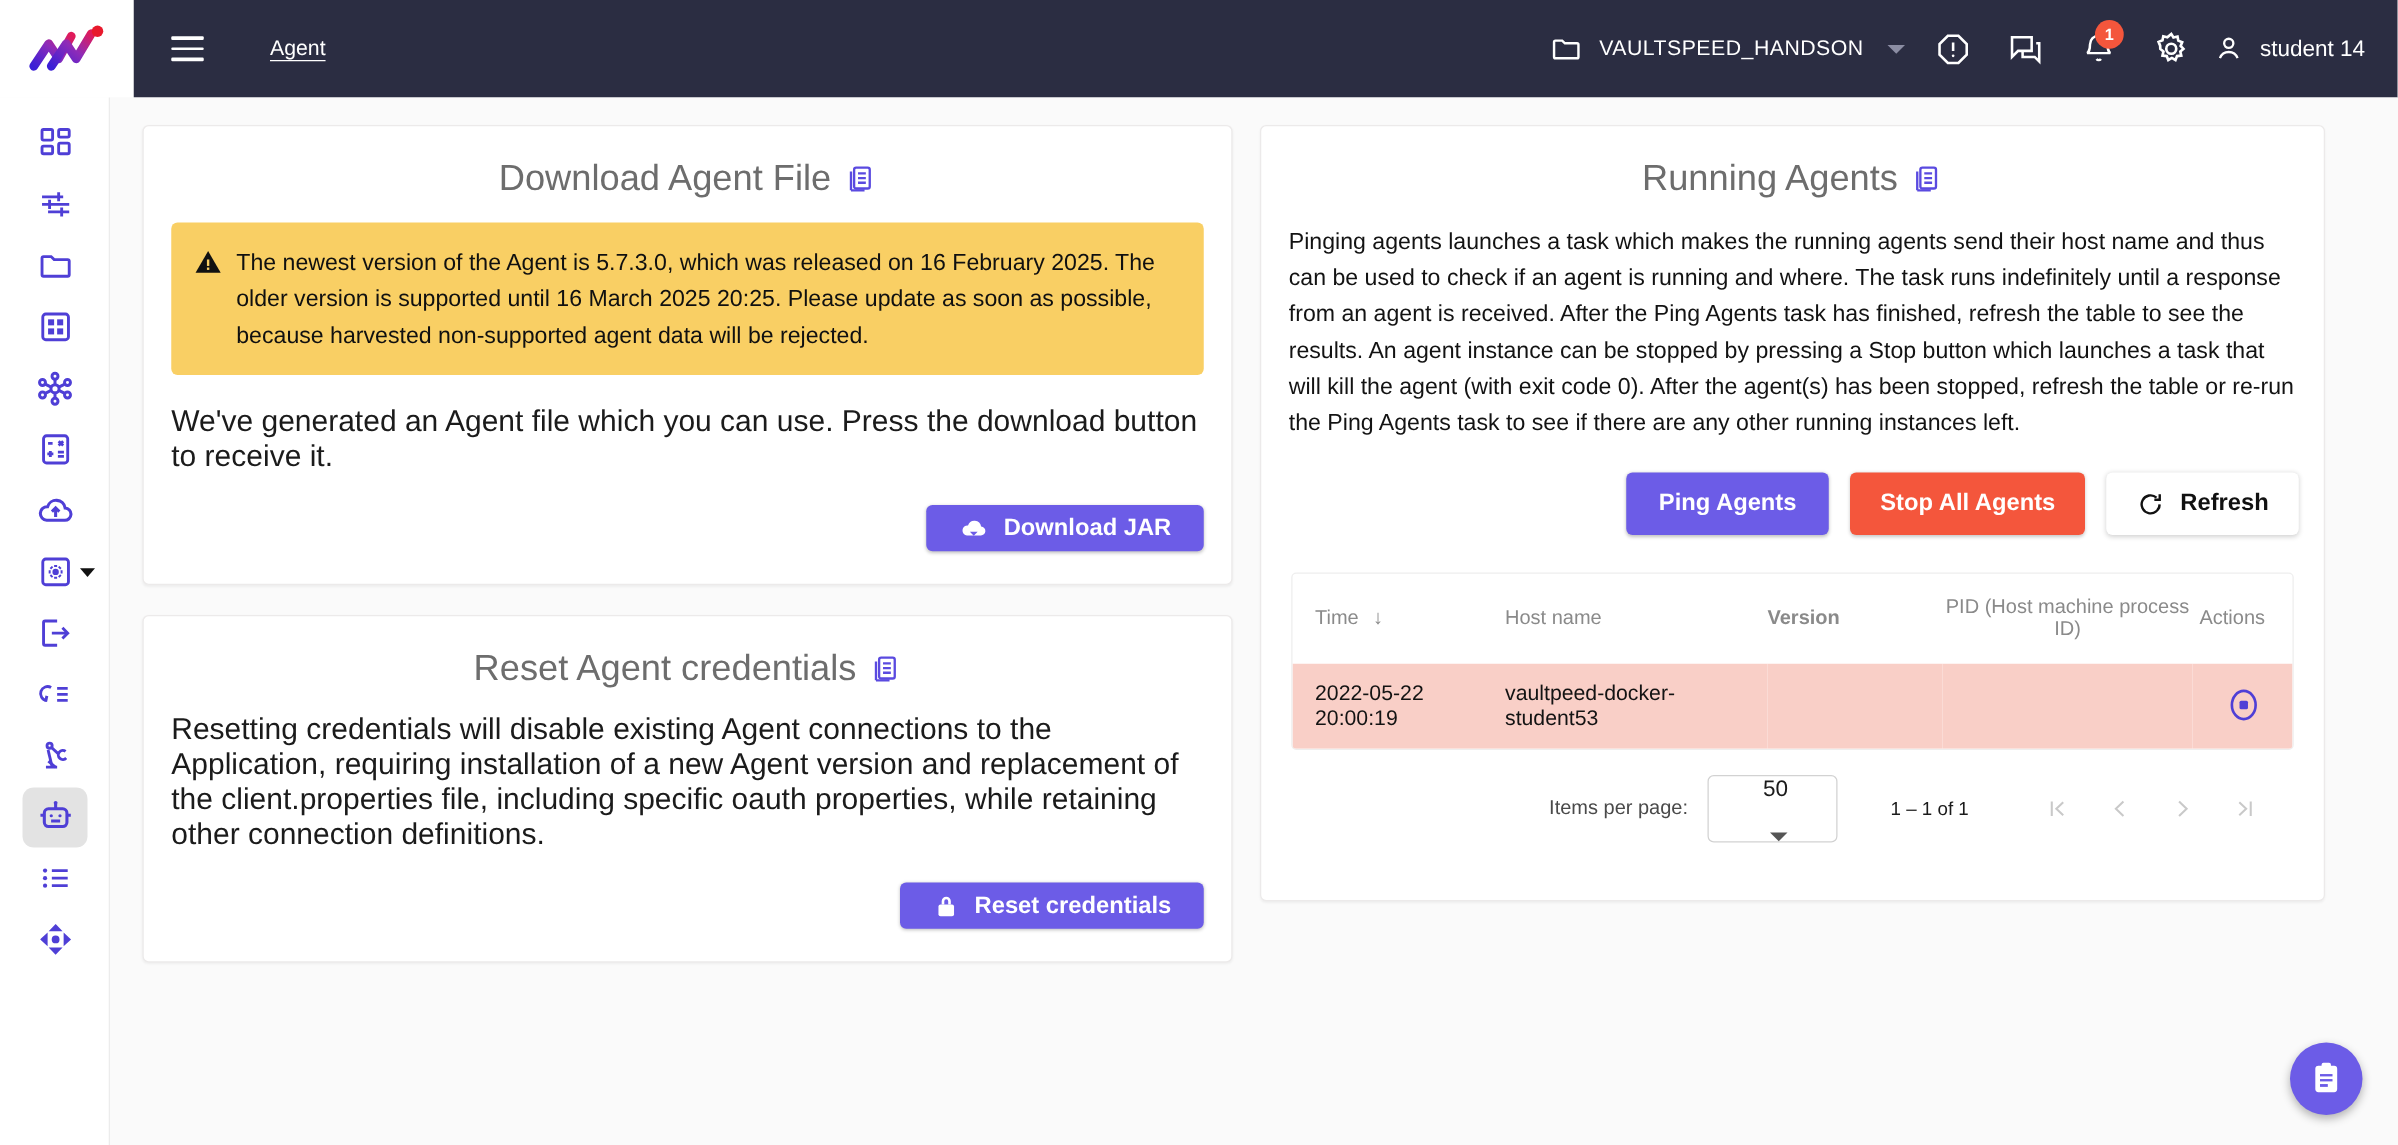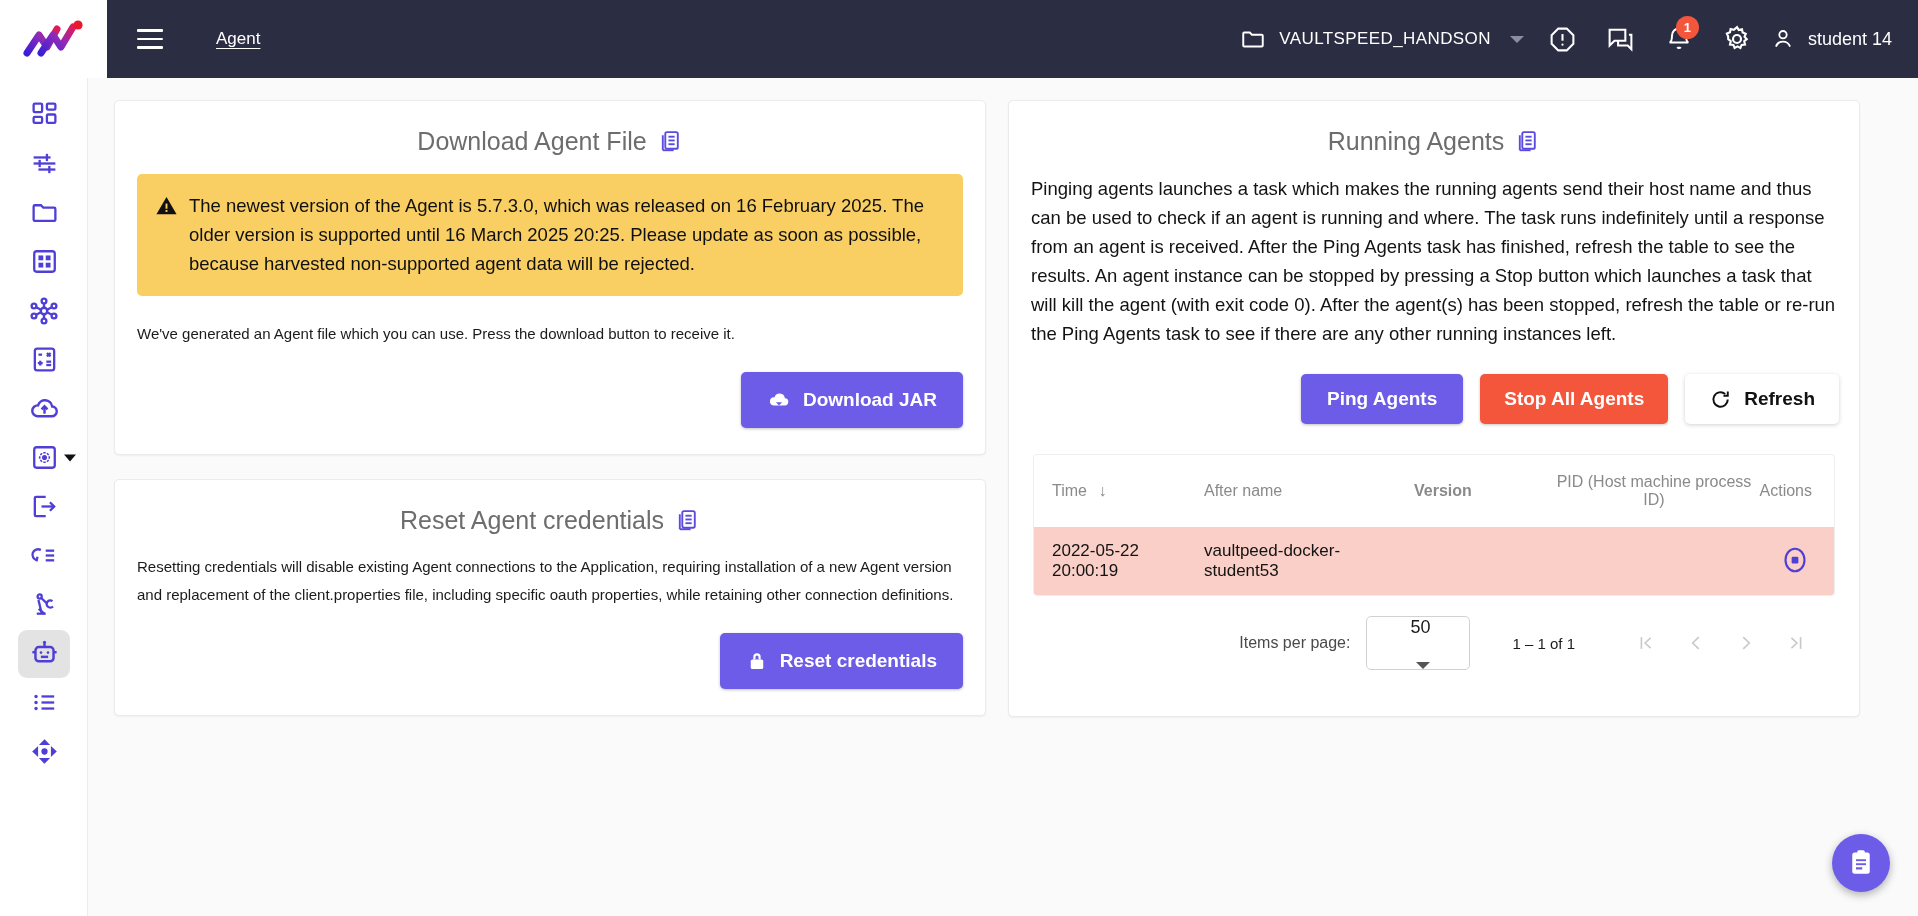--- a/index.html
+++ b/index.html
@@ -30,31 +30,31 @@
   .side-item.active .box { background: #e3e3e3; }
   .side-caret { position: absolute; right: 12px; top: 50%; transform: translateY(-50%); width: 0; height: 0; border-left: 6px solid transparent; border-right: 6px solid transparent; border-top: 7px solid #111; }
 
   
   .content { position: absolute; top: 78px; left: 88px; width: 1830px; height: 838px; background: #fafafa; padding: 22px 0 0 0; }
   .card { background: #fff; border: 1px solid #eceaea; border-radius: 5px; box-shadow: 0 1px 2px rgba(0,0,0,.05); }
 
   .col-left { position: absolute; left: 26px; top: 22px; width: 872px; }
   .col-right { position: absolute; left: 920px; top: 22px; width: 852px; }
 
-  .card-title { text-align: left; font-size: 25px; color: #6d6d6d; padding: 26px 0 18px; display: flex; align-items: center; justify-content: center; gap: 11px; }
+  .card-title { text-align: left; font-size: 29px; color: #6d6d6d; padding: 26px 0 18px; display: flex; align-items: center; justify-content: center; gap: 11px; }
   .card-body { padding: 0 22px 26px; }
 
   .warn { background: #f9cf64; border-radius: 5px; padding: 17px 18px 18px 18px; display: flex; gap: 11px; font-size: 18.5px; line-height: 29px; color: #101010; }
   .warn .tri { flex: 0 0 auto; margin-top: 3px; }
 
-  .para { font-size: 15px; line-height: 28px; color: #1b1b1b; margin-top: 24px; }
+  .para { font-size: 24px; line-height: 28px; color: #1b1b1b; margin-top: 24px; }
 
   .btn-row { display: flex; justify-content: flex-end; margin-top: 24px; }
   .btn { border: none; border-radius: 5px; cursor: pointer; font-family: inherit; display: inline-flex; align-items: center; justify-content: center; gap: 12px; }
-  .btn-primary { background: #6c5ce7; color: #fff; font-size: 19px; font-weight: bold; padding: 0 26px; height: 56px; box-shadow: 0 1px 3px rgba(0,0,0,.25); }
+  .btn-primary { background: #6c5ce7; color: #fff; font-size: 19px; font-weight: bold; padding: 0 26px; height: 37px; box-shadow: 0 1px 3px rgba(0,0,0,.25); }
   .btn-danger { background: #f4563c; color: #fff; font-size: 19px; font-weight: bold; padding: 0 24px; height: 50px; box-shadow: 0 1px 3px rgba(0,0,0,.22); }
   .btn-ghost { background: #fff; color: #111; font-size: 19px; font-weight: bold; padding: 0 24px; height: 50px; box-shadow: 0 1px 4px rgba(0,0,0,.18); }
 
   .desc { font-size: 18.5px; line-height: 29px; color: #131313; padding: 0 8px; }
   .actions-row { display: flex; justify-content: flex-end; gap: 17px; margin-top: 26px; padding: 0 6px; }
 
   
   .tbl-wrap { margin: 30px 10px 0; border: 1px solid #eeeeee; border-radius: 4px; overflow: hidden; }
   table { width: 100%; border-collapse: collapse; }
   th { font-size: 16px; color: #8a8a8a; font-weight: normal; padding: 18px 0; vertical-align: middle; text-align: left; }
@@ -429,21 +429,21 @@
         </div>
 
         <div class="tbl-wrap">
           <table>
             <thead>
               <tr>
                 <th class="c-time">
                   <span>Time</span>
                   <span class="sort-arrow">↓</span>
                 </th>
-                <th class="c-host">After name</th>
+                <th class="c-host">Host name</th>
                 <th class="c-ver">Version</th>
                 <th class="c-pid">PID (Host machine process ID)</th>
                 <th class="c-act">Actions</th>
               </tr>
             </thead>
             <tbody>
               <tr class="data-row">
                 <td class="c-time">2022-05-22 20:00:19</td>
                 <td class="c-host">vaultpeed-docker-student53</td>
                 <td class="c-ver"></td>

